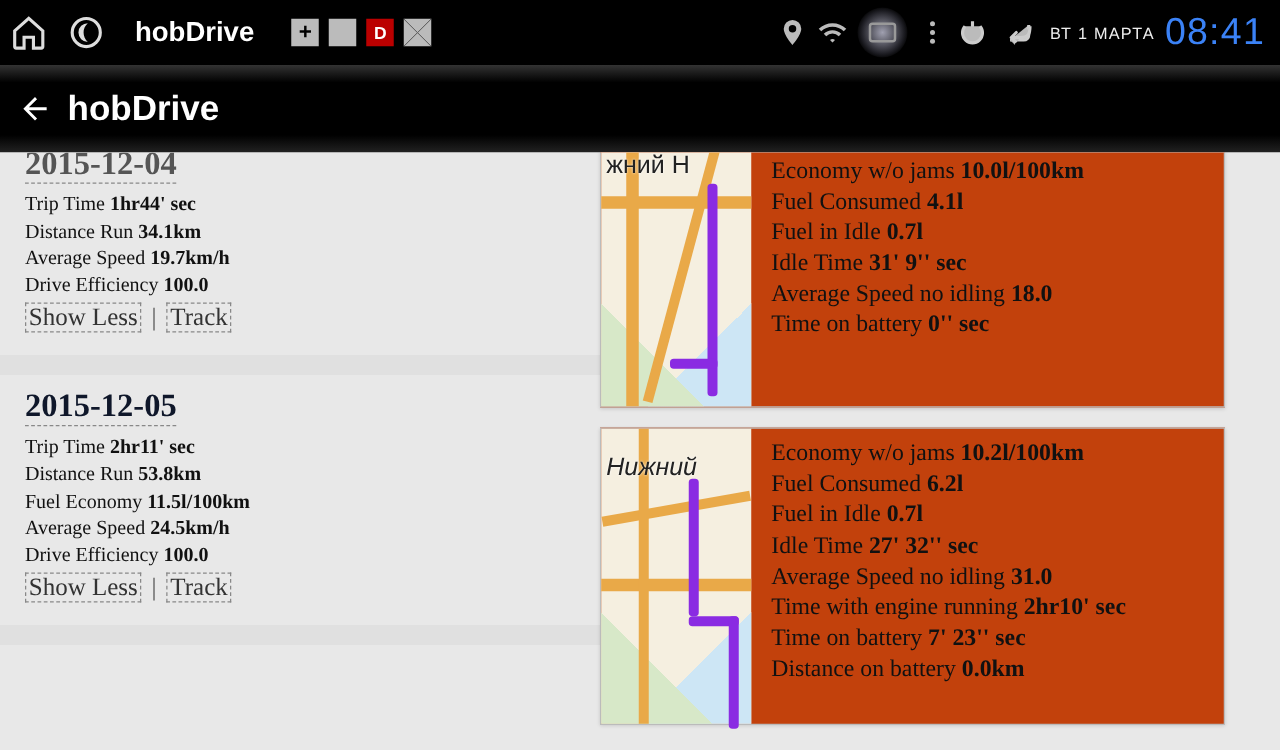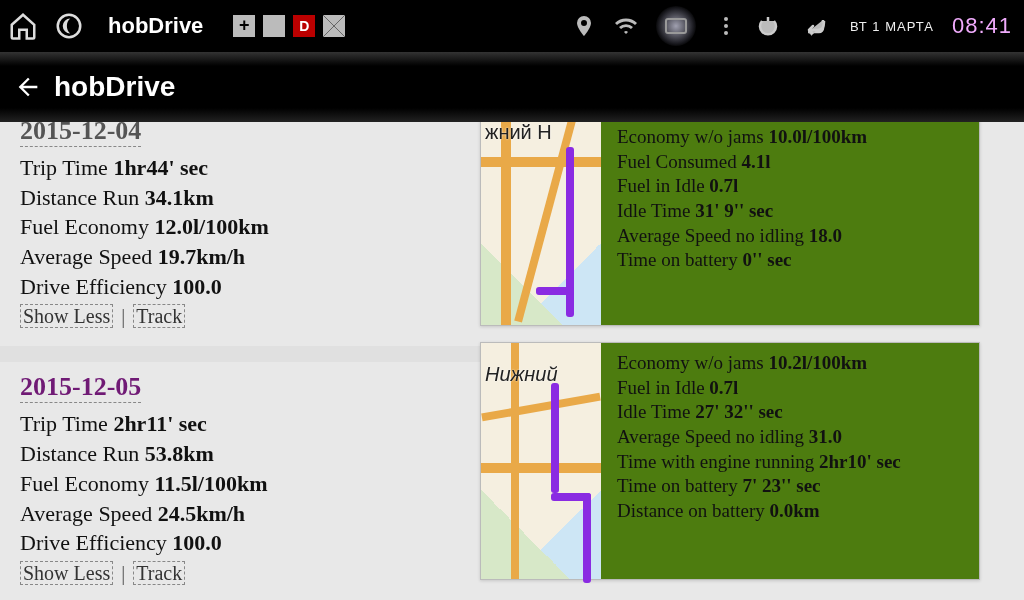--- a/index.html
+++ b/index.html
@@ -8,49 +8,49 @@
   
   .statusbar { height: 52px; width: 100%; background: #000; color: #ccc; display: flex; align-items: center; padding: 0 8px; font-family: sans-serif; position: relative; }
   .sb-left { display: flex; align-items: center; gap: 16px; }
   .sb-app-title { color: #fff; font-weight: bold; font-size: 22px; margin-left: 8px; }
   .sb-icons-mid { display: flex; align-items: center; gap: 8px; margin-left: 30px; }
   .sb-icon-box { width: 22px; height: 22px; background: #bbb; display: inline-block; position: relative; }
   .sb-icon-box.red { background: #b00; color:#fff; text-align:center; line-height:22px; font-size:14px; font-weight:bold; }
   .sb-icon-box.plus { color:#000; font-size:18px; line-height:20px; text-align:center; font-weight:bold; }
   .sb-icon-box.mail::before { content:""; position:absolute; top:0; left:0; right:0; bottom:0; background: linear-gradient(to bottom right, transparent 49%, #666 50%, #666 51%, transparent 52%), linear-gradient(to bottom left, transparent 49%, #666 50%, #666 51%, transparent 52%); }
   .sb-spacer { flex: 1; }
-  .sb-right { display: flex; align-items: center; gap: 18px; margin-right: 4px; }
+  .sb-right { display: flex; align-items: center; gap: 8px; margin-right: 4px; }
   .sb-sys-icon { width: 24px; height: 24px; fill: #bbb; }
   .cam-halo { position: relative; width: 40px; height: 40px; border-radius: 50%; background: radial-gradient(circle, rgba(200,200,220,0.8) 0%, rgba(100,100,120,0.3) 60%, transparent 75%); display:flex; align-items:center; justify-content:center; }
   .cam-halo .box { width:22px; height:16px; border:2px solid #999; border-radius:3px; }
-  .sb-time { font-size: 22px; color: #f0abfc; letter-spacing: 1px; text-align: right; }
+  .sb-time { font-size: 30px; color: #3b82f6; letter-spacing: 1px; text-align: right; }
   .sb-date { font-size: 13px; color: #eee; letter-spacing: 1px; }
 
   
   .actionbar { height: 70px; width: 100%; background: linear-gradient(#333, #000 20%, #000 80%, #222); color: #fff; display: flex; align-items: center; padding: 0 14px; gap: 12px; }
   .actionbar .title { font-size: 28px; font-weight: bold; font-family: sans-serif; }
   .back-arrow { width: 28px; height: 28px; fill: #fff; }
 
   
   .content { position: relative; width: 100%; height: calc(100% - 122px); background: #e8e8e8; overflow: hidden; font-size: 20px; color: #111; padding-left: 43px; }
 
   .left-col { position: absolute; left: 20px; top: 0; width: 440px; }
   .right-col { position: absolute; left: 480px; top: 0; width: 500px; }
 
-  .date-header { font-size: 26px; font-weight: bold; color: #701a75; border-bottom: 1px dashed #888; display: inline-block; margin-bottom: 6px; }
+  .date-header { font-size: 26px; font-weight: bold; color: #0f172a; border-bottom: 1px dashed #888; display: inline-block; margin-bottom: 6px; }
   .date-header.gray { color: #555; }
-  .metric-line { font-size: 22px; line-height: 1.35; }
+  .metric-line { font-size: 16px; line-height: 1.35; }
   .metric-line b { font-weight: bold; }
   .links { margin-top: 4px; font-size: 20px; }
   .links span.link { border: 1px dashed #888; padding: 0 2px; color: #333; font-family: Liberation Serif, serif; }
   .links span.sep { margin: 0 8px; color: #555; }
   .block { margin-bottom: 18px; }
 
   
-  .panel { background: #4d7c0f; border: 1px solid #bbb; position: relative; margin-bottom: 16px; box-shadow: 0 1px 3px rgba(0,0,0,0.15); display:flex; }
+  .panel { background: #c2410c; border: 1px solid #bbb; position: relative; margin-bottom: 16px; box-shadow: 0 1px 3px rgba(0,0,0,0.15); display:flex; }
   .panel .map { width: 120px; background: linear-gradient(45deg, #d7e8c8 25%, transparent 25%), linear-gradient(-45deg, #cde6f5 25%, transparent 25%), #f5efe0; position: relative; }
   .panel .map .roads { position:absolute; inset:0; }
   .panel .detail { flex:1; padding: 8px 12px 10px 16px; }
   .panel .detail .metric-line { font-size: 19px; line-height: 1.3; }
   .map-label { position: absolute; top: 4px; left: 4px; right: 4px; font-size: 20px; color: #222; font-family: sans-serif; text-shadow: 0 0 2px #fff; }
 
   .road { position: absolute; background: #e9a948; }
   .trk { position: absolute; background: #8a2be2; border-radius: 3px; }
 
   .hr { margin: 10px -20px 10px -20px; height: 16px; background: #e0e0e0; }
@@ -114,21 +114,20 @@
 </div>
 
 <div class="content">
 
   <div class="left-col" style="top:-6px;">
 
     <div class="block">
       <span class="date-header gray">2015-12-04</span>
       <div class="metric-line"><span>Trip Time</span> <b>1hr44' sec</b></div>
       <div class="metric-line"><span>Distance Run</span> <b>34.1km</b></div>
-      <div class="metric-line"><span>Fuel Economy</span> <b>12.0l/100km</b></div>
       <div class="metric-line"><span>Average Speed</span> <b>19.7km/h</b></div>
       <div class="metric-line"><span>Drive Efficiency</span> <b>100.0</b></div>
       <div class="links">
         <span class="link">Show Less</span><span class="sep">|</span><span class="link">Track</span>
       </div>
     </div>
     <div class="hr"></div>
 
     <div class="block">
       <span class="date-header">2015-12-05</span>
@@ -175,20 +174,21 @@
           <div class="road" style="left:0;top:60px;width:100%;height:8px;transform:rotate(-10deg);"></div>
           <div class="road" style="left:30px;top:0;width:8px;height:100%;"></div>
           <div class="trk" style="left:70px;top:40px;width:8px;height:110px;"></div>
           <div class="trk" style="left:70px;top:150px;width:40px;height:8px;"></div>
           <div class="trk" style="left:102px;top:150px;width:8px;height:90px;"></div>
         </div>
         <div class="map-label" style="top:20px;font-style:italic;">Нижний</div>
       </div>
       <div class="detail">
         <div class="metric-line"><span>Economy w/o jams</span> <b>10.2l/100km</b></div>
+        <div class="metric-line"><span>Fuel Consumed</span> <b>6.2l</b></div>
         <div class="metric-line"><span>Fuel in Idle</span> <b>0.7l</b></div>
         <div class="metric-line"><span>Idle Time</span> <b>27' 32'' sec</b></div>
         <div class="metric-line"><span>Average Speed no idling</span> <b>31.0</b></div>
         <div class="metric-line"><span>Time with engine running</span> <b>2hr10' sec</b></div>
         <div class="metric-line"><span>Time on battery</span> <b>7' 23'' sec</b></div>
         <div class="metric-line"><span>Distance on battery</span> <b>0.0km</b></div>
       </div>
     </div>
   </div>
 

